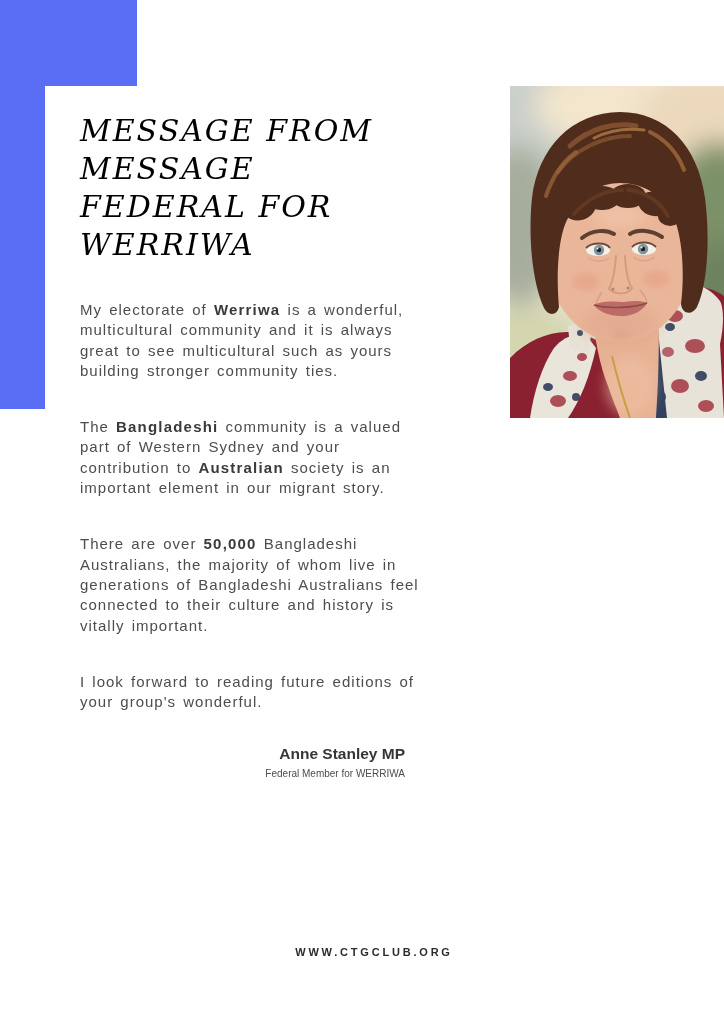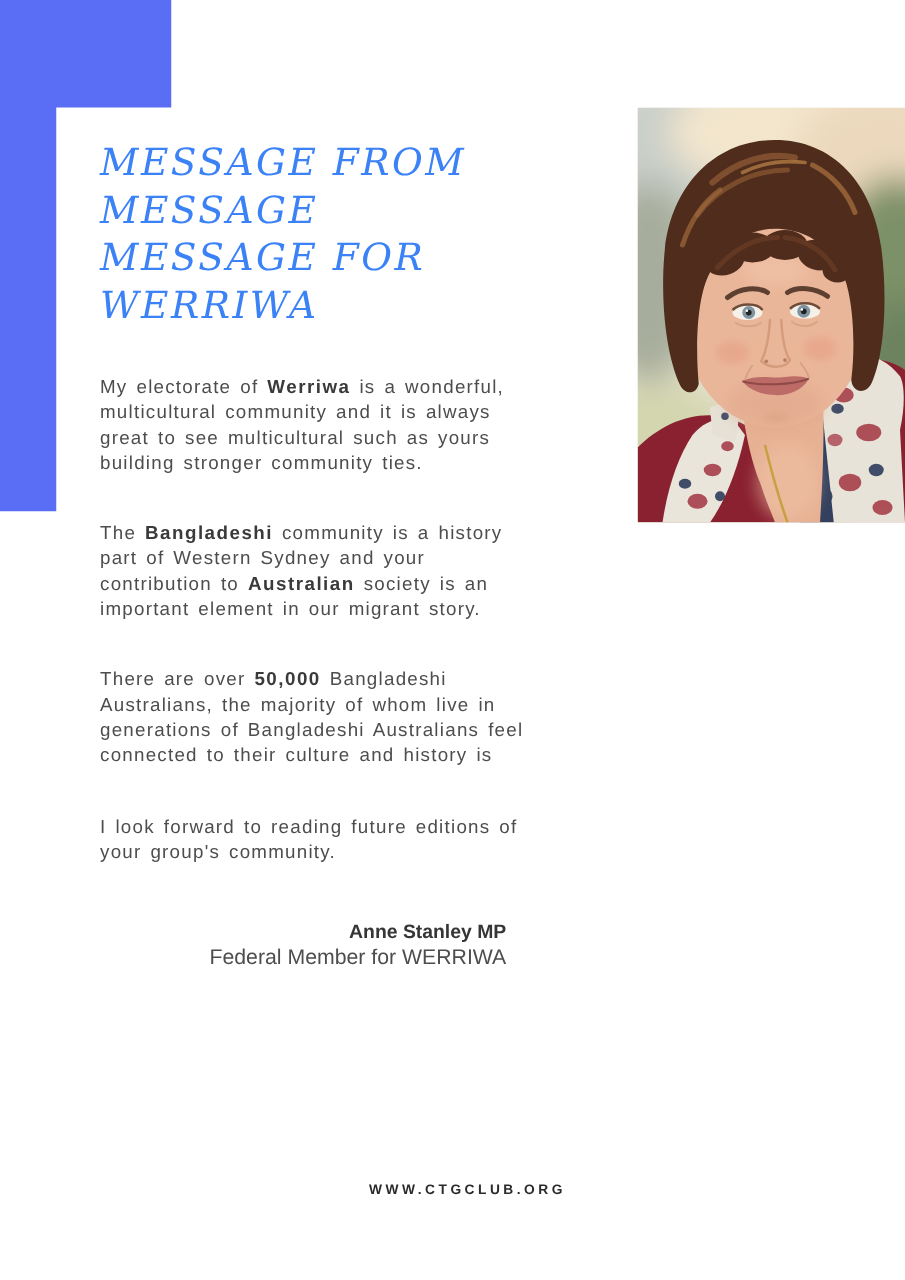--- a/index.html
+++ b/index.html
@@ -32,45 +32,45 @@
     position: absolute; left: 80px; top: 112px;
     width: 335px;
   }
   .title {
     font-family: "DejaVu Serif", "Liberation Serif", serif;
     font-style: italic;
     font-weight: 400;
     font-size: 30px;
     line-height: 38px;
     letter-spacing: 2px;
-    color: #3b82f6;
+    color: #000000;
     margin-bottom: 30px;
   }
   .title .tline { white-space: nowrap; }
   .para { margin-bottom: 20px; margin-top: 36px; }
   .line {
     font-size: 15px;
     line-height: 20.3px;
     letter-spacing: 1px;
     word-spacing: 2px;
     color: #4d4d4d;
     white-space: nowrap;
   }
   .line .b { font-weight: bold; color: #3a3a3a; letter-spacing: 1.2px; }
   .signature {
-    margin-top: 44px;
+    margin-top: 32px;
     text-align: right;
     padding-right: 10px;
   }
   .sig-name {
     font-size: 15.5px; line-height: 20px;
     font-weight: bold; color: #363636;
   }
   .sig-role {
-    font-size: 17px; line-height: 20px;
+    font-size: 10px; line-height: 20px;
     color: #4d4d4d;
   }
   .footer {
     position: absolute; left: 12px; top: 946px;
     width: 100%;
     text-align: center;
     font-size: 11px;
     font-weight: bold;
     letter-spacing: 2.8px;
     color: #2b2b2b;
@@ -208,48 +208,49 @@
         <path d="M118,104 C136,106 150,116 158,130" stroke="#6b3d25" stroke-width="4" fill="none" stroke-linecap="round" opacity="0.7"></path>
       </g>
     </svg>
   </div>
 
   <div class="content">
 
     <div class="title">
       <div class="tline">MESSAGE FROM</div>
       <div class="tline">MESSAGE</div>
-      <div class="tline">MESSAGE FOR</div>
+      <div class="tline">FEDERAL FOR</div>
       <div class="tline">WERRIWA</div>
     </div>
 
     <div class="para">
       <div class="line"><span>My electorate of </span><span class="b">Werriwa</span><span> is a wonderful,</span></div>
       <div class="line"><span>multicultural community and it is always</span></div>
       <div class="line"><span>great to see multicultural such as yours</span></div>
       <div class="line"><span>building stronger community ties.</span></div>
     </div>
 
     <div class="para">
-      <div class="line"><span>The </span><span class="b">Bangladeshi</span><span> community is a history</span></div>
+      <div class="line"><span>The </span><span class="b">Bangladeshi</span><span> community is a valued</span></div>
       <div class="line"><span>part of Western Sydney and your</span></div>
       <div class="line"><span>contribution to </span><span class="b">Australian</span><span> society is an</span></div>
       <div class="line"><span>important element in our migrant story.</span></div>
     </div>
 
     <div class="para">
       <div class="line"><span>There are over </span><span class="b">50,000</span><span> Bangladeshi</span></div>
       <div class="line"><span>Australians, the majority of whom live in</span></div>
       <div class="line"><span>generations of Bangladeshi Australians feel</span></div>
       <div class="line"><span>connected to their culture and history is</span></div>
+      <div class="line"><span>vitally important.</span></div>
     </div>
 
     <div class="para">
       <div class="line"><span>I look forward to reading future editions of</span></div>
-      <div class="line"><span>your group's community.</span></div>
+      <div class="line"><span>your group's wonderful.</span></div>
     </div>
 
     <div class="signature">
       <div class="sig-name">Anne Stanley MP</div>
       <div class="sig-role">Federal Member for WERRIWA</div>
     </div>
 
   </div>
 
   <div class="footer">WWW.CTGCLUB.ORG</div>

